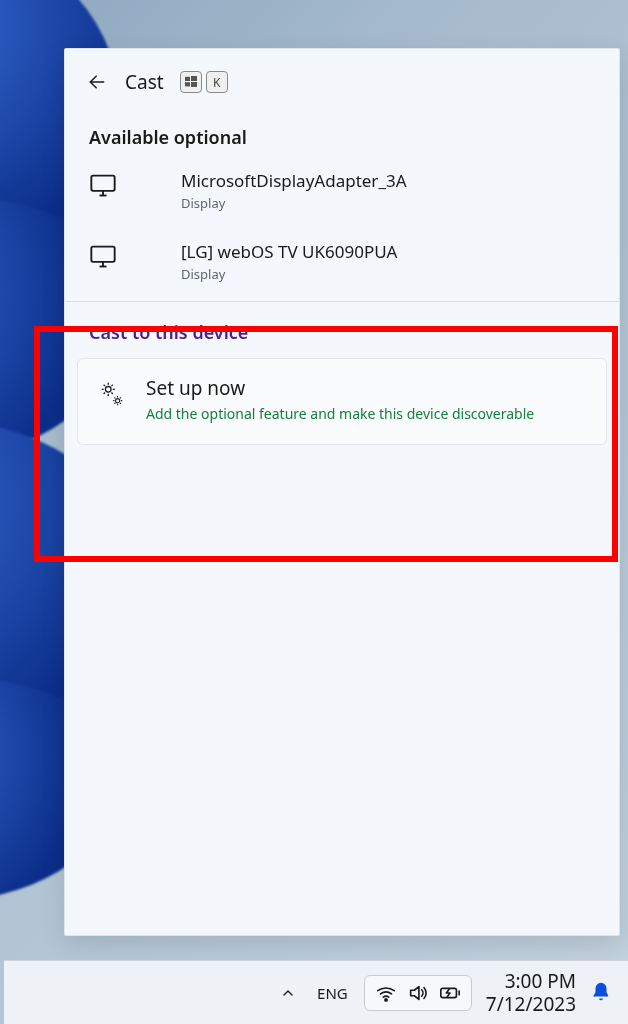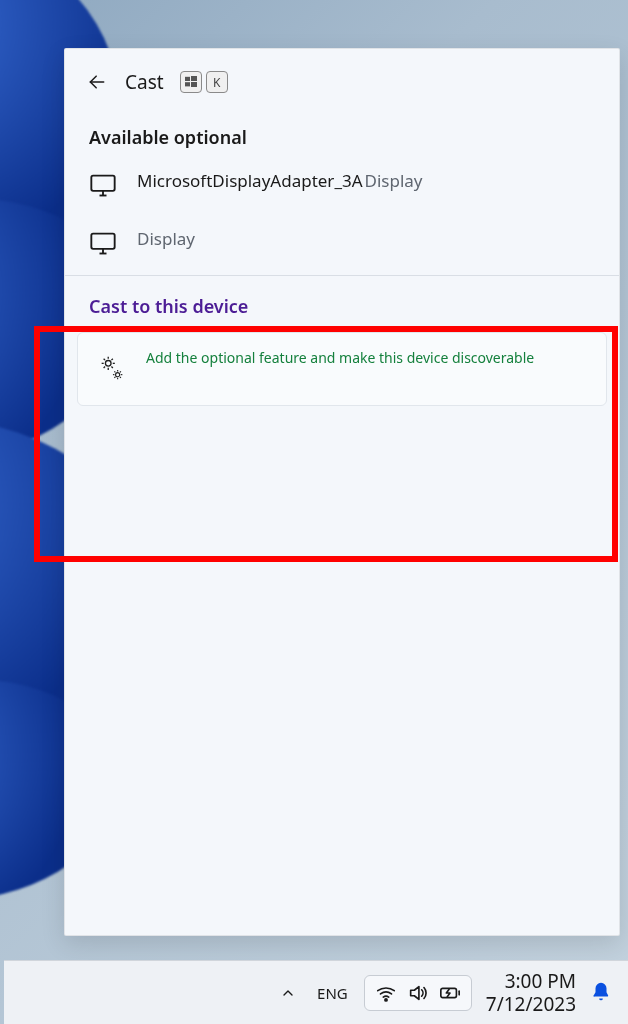--- a/index.html
+++ b/index.html
@@ -44,23 +44,23 @@
     font-size: 18px; font-weight: 600; color:#1a1a1a;
     padding: 18px 24px 10px 24px;
   }
 
   .device {
     display:flex; align-items:flex-start; gap:20px;
     padding: 10px 24px 18px 24px;
     cursor:pointer;
   }
   .dev-icon{ width:28px;height:28px; flex-shrink:0; color:#1a1a1a; margin-top:2px;}
-  .dev-text{ display:flex; flex-direction:row; gap:2px;}
+  .dev-text{ display:flex; flex-direction:column; gap:2px;margin-left:44px;}
   .dev-name{ font-size:17px; color:#1a1a1a;}
-  .dev-sub{ font-size:17px; color:#5f6670;}
+  .dev-sub{ font-size:13px; color:#5f6670;}
 
   .divider{ height:1px; background:#d9dee5; margin: 0; }
 
   .section2-label{
     font-size: 18px; font-weight:600; color:#4c1d95;
     padding: 18px 24px 14px 24px;
   }
 
   .setup-card{
     margin: 0 12px;
@@ -153,20 +153,21 @@
 
   <div class="device">
     <div class="dev-icon">
       <svg width="28" height="28" viewBox="0 0 24 24" fill="none" stroke="currentColor" stroke-width="1.6">
           <rect x="2" y="4" width="20" height="13" rx="1.5"></rect>
           <line x1="9" y1="21" x2="15" y2="21"></line>
           <line x1="12" y1="17" x2="12" y2="21"></line>
         </svg>
     </div>
     <div class="dev-text">
+      <div class="dev-name">[LG] webOS TV UK6090PUA</div>
       <div class="dev-sub">Display</div>
     </div>
   </div>
 
   <div class="divider"></div>
 
   <div class="section2-label">Cast to this device</div>
 
   <div class="setup-card">
     <div class="gears-icon">
@@ -193,20 +194,21 @@
               <line x1="8.4" y1="5" x2="10" y2="5"></line>
             <line x1="1.5" y1="1.5" x2="2.6" y2="2.6"></line>
               <line x1="7.4" y1="7.4" x2="8.5" y2="8.5"></line>
             <line x1="8.5" y1="1.5" x2="7.4" y2="2.6"></line>
               <line x1="2.6" y1="7.4" x2="1.5" y2="8.5"></line>
           </g>
         </g>
       </svg>
     </div>
     <div>
+      <div class="setup-title">Set up now</div>
       <div class="setup-desc">Add the optional feature and make this device discoverable</div>
     </div>
   </div>
 </div>
 
 <div class="highlight"></div>
 
 <div class="taskbar">
   <div class="chev">
     <svg width="16" height="16" viewBox="0 0 24 24" fill="none" stroke="currentColor" stroke-width="2" stroke-linecap="round" stroke-linejoin="round">

